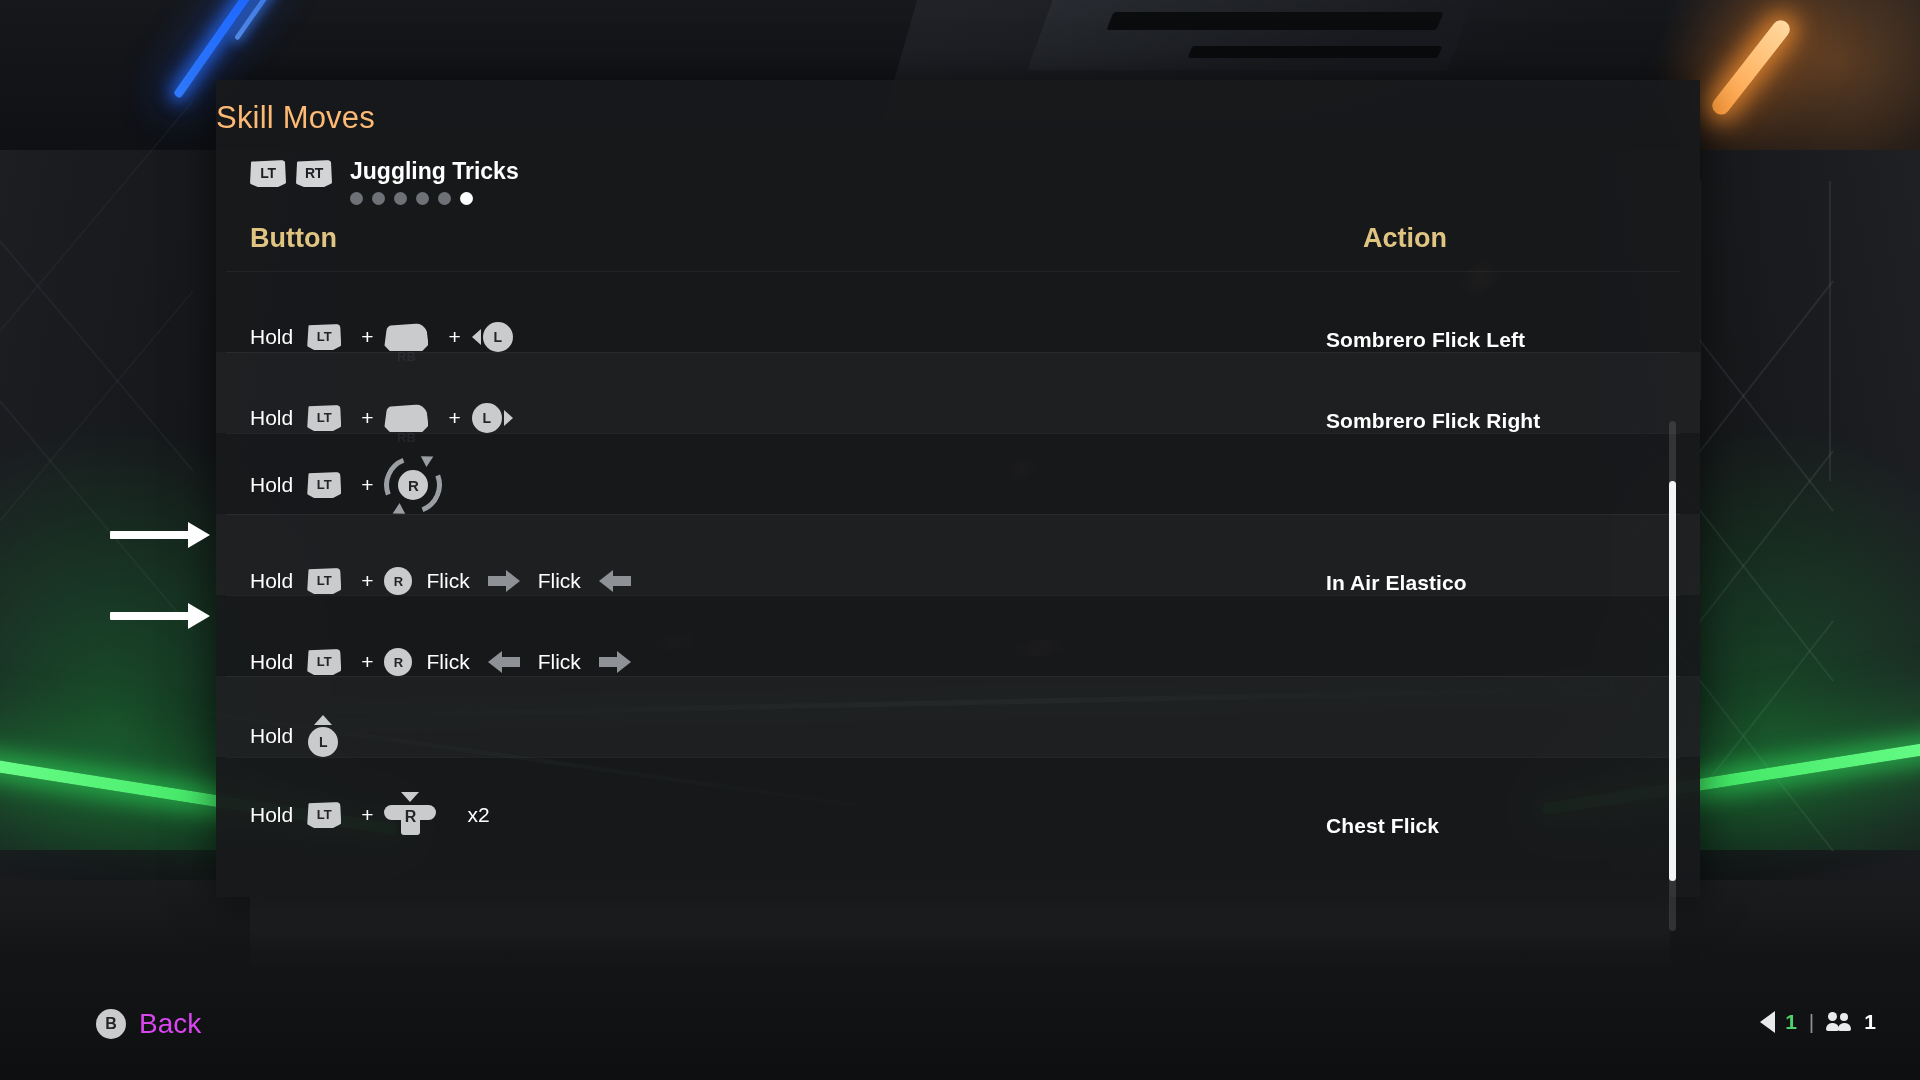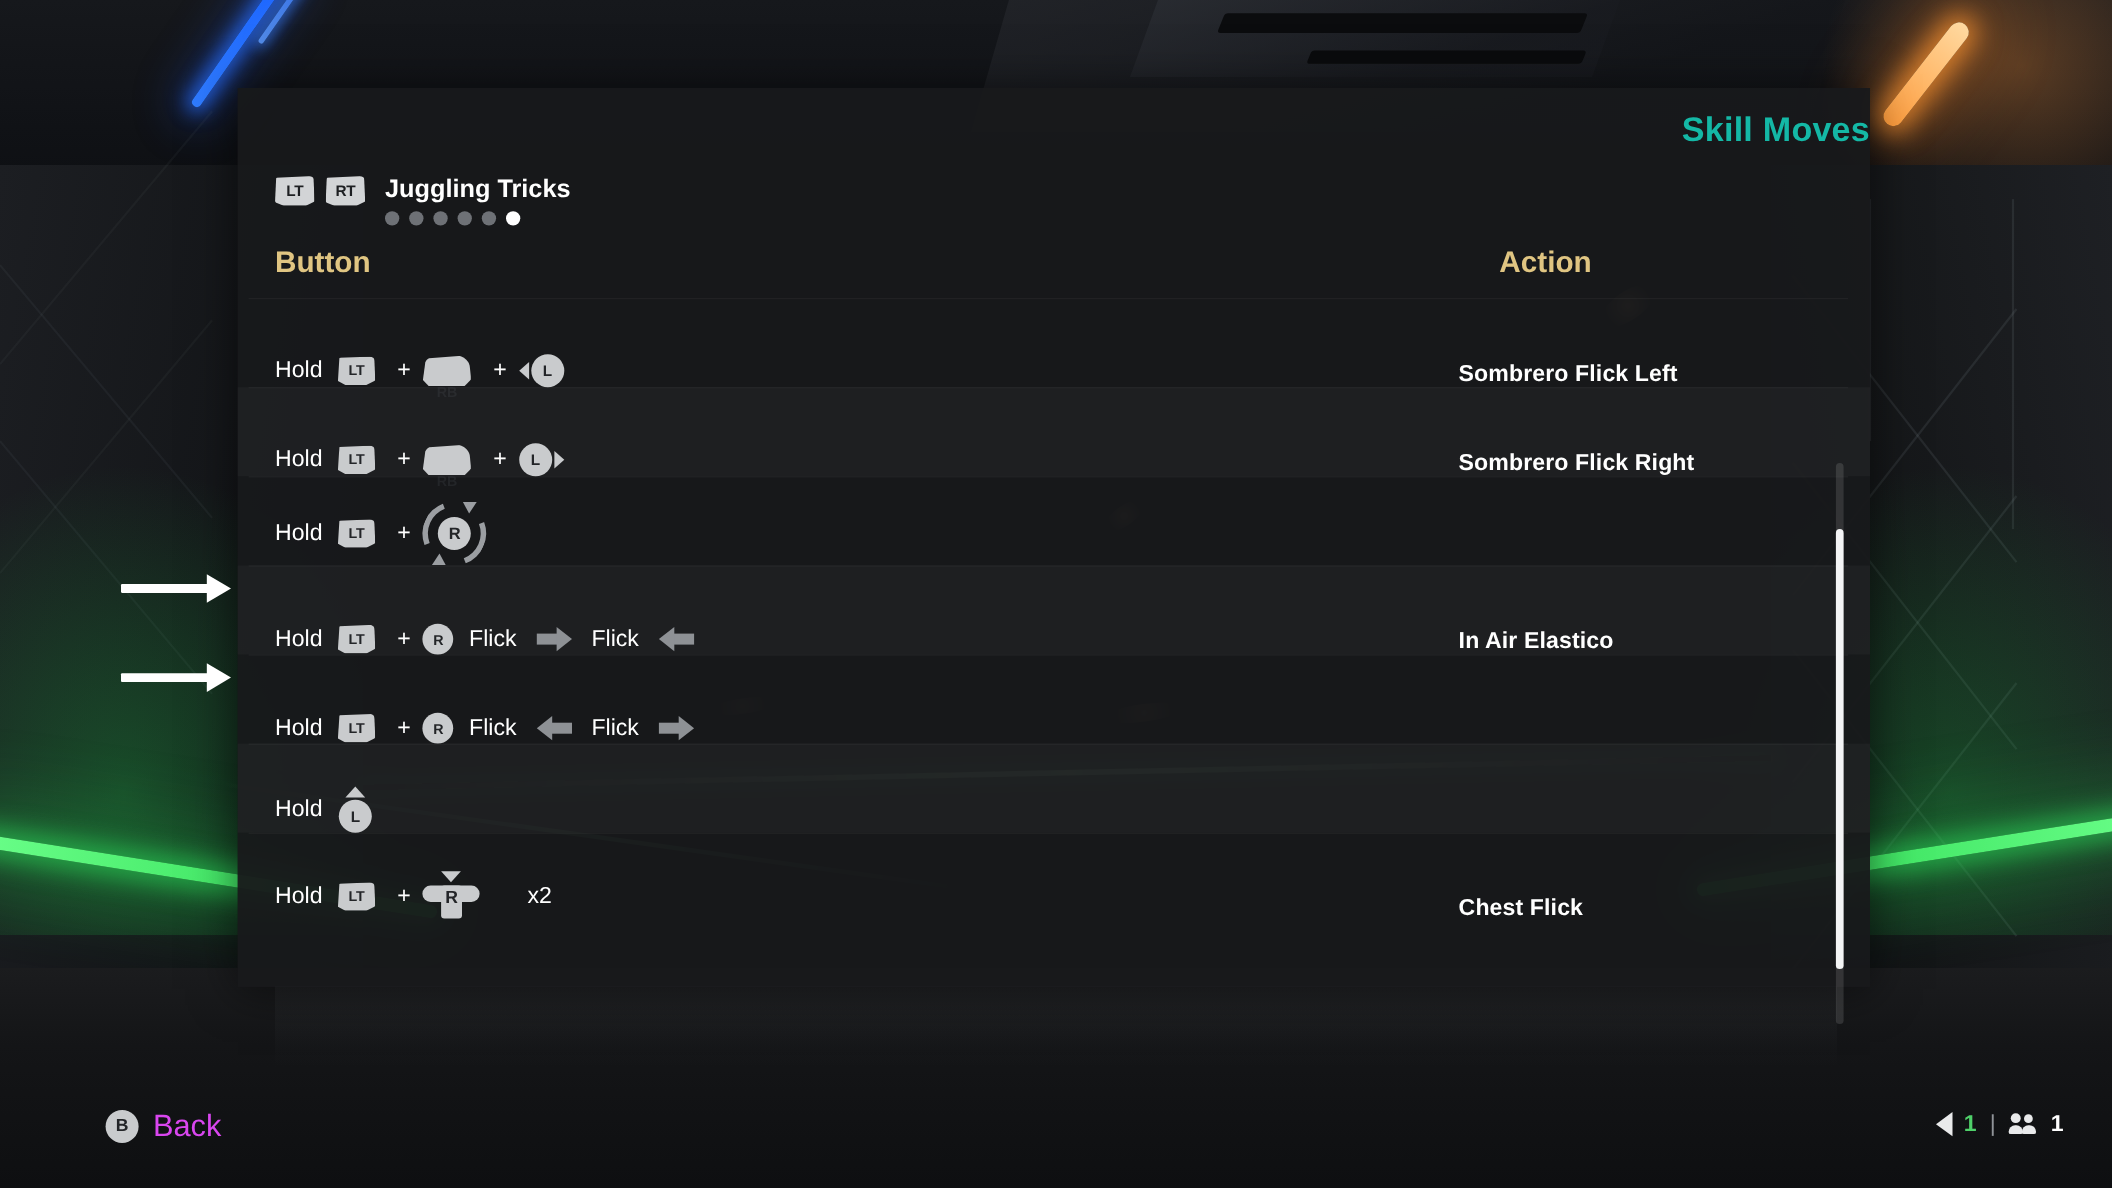--- a/index.html
+++ b/index.html
@@ -129,21 +129,21 @@
     background:radial-gradient(circle,rgba(255,190,120,.55),rgba(255,170,90,0) 70%);
   }
 
   
   #panel{
     position:absolute;left:216px;top:80px;width:1484px;height:817px;
     background:rgba(24,25,27,.955);
     box-shadow:0 2px 40px rgba(0,0,0,.55);
   }
   #panelTitle{
-    text-align:right;color:#14b8a6;font-size:31px;font-weight:bold;
+    text-align:left;color:#fdba74;font-size:31px;font-weight:normal;
     padding-top:20px;letter-spacing:.2px;
   }
 
   
   #catRow{
     display:flex;align-items:flex-start;gap:10px;
     margin:24px 0 0 34px;
   }
   .trigGlyph{
     width:36px;height:27px;flex:none;position:relative;
@@ -196,21 +196,21 @@
   .actCell{
     flex:1;color:#ffffff;font-size:21px;font-weight:bold;letter-spacing:.1px;
   }
 
   
   .combo{display:flex;align-items:center;}
   .word{color:#ffffff;font-size:21px;font-weight:normal;}
   .plus{color:#ffffff;font-size:21px;font-weight:normal;margin:0 11px;}
   .gap{width:14px;flex:none;}
   .gap-s{width:9px;flex:none;}
-  .xmult{color:#ffffff;font-size:21px;margin-left:34px;}
+  .xmult{color:#ffffff;font-size:21px;margin-left:22px;}
 
   
   .ltGlyph{
     width:34px;height:26px;position:relative;flex:none;
   }
   .ltGlyph .shape{
     position:absolute;inset:0;background:#c9cbcd;
     clip-path:polygon(4% 5%, 97% 0%, 100% 84%, 76% 100%, 20% 100%, 0% 86%);
     border-radius:5px;
   }

